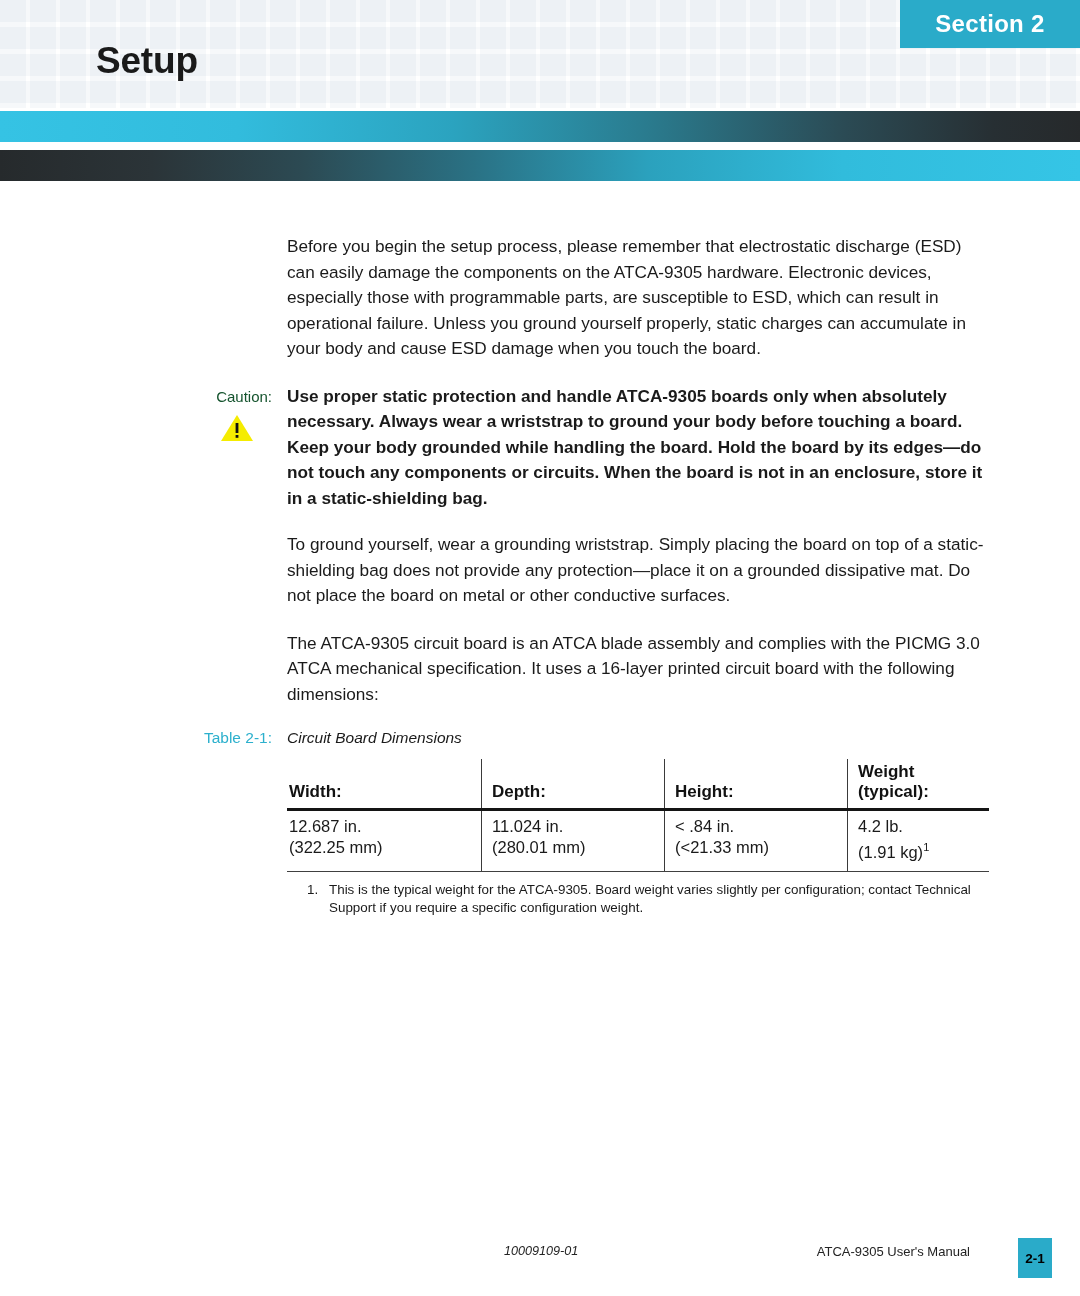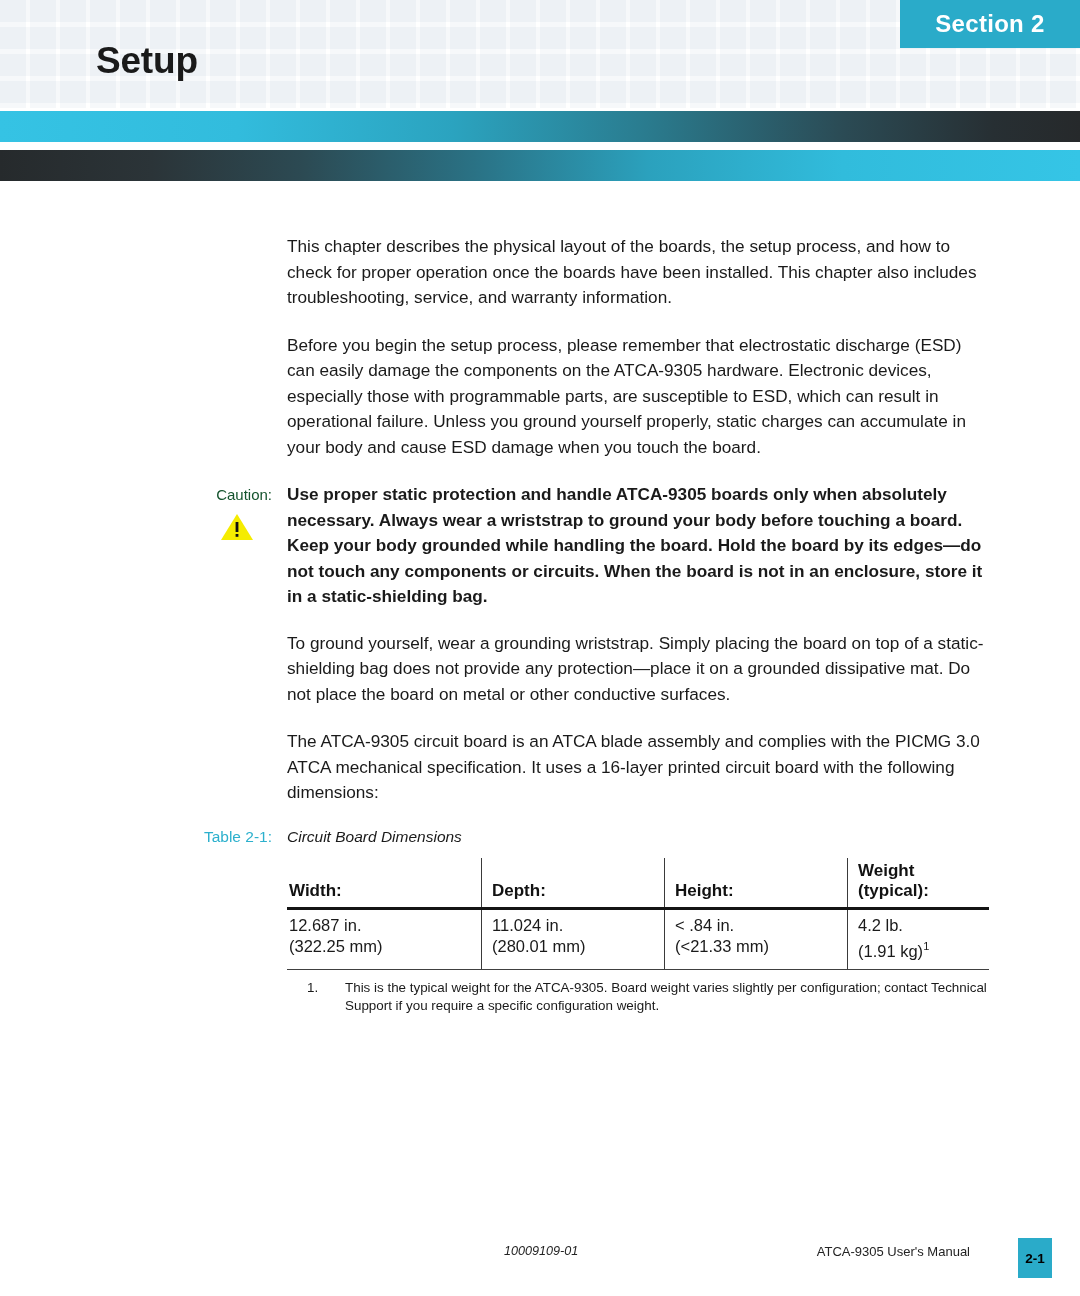--- a/index.html
+++ b/index.html
@@ -209,21 +209,21 @@
     margin-left: 307px;
     width: 680px;
     margin-top: 9px;
     margin-bottom: 26px;
     font-size: 13.4px;
     line-height: 18px;
     color: #1a1a1a;
     display: flex;
   }
   .footnote-num { width: 22px; flex: none; }
-  .footnote-text { flex: 1; margin-left: 16px; }
+  .footnote-text { flex: 1; }
 
   
   .page-footer {
     position: absolute;
     left: 0;
     bottom: 28px;
     width: 1080px;
     height: 30px;
   }
   .footer-docid {
@@ -262,23 +262,20 @@
 <div class="page-header">
   <div class="header-grid"></div>
   <div class="section-badge">Section 2</div>
   <div class="chapter-title">Setup</div>
   <div class="bar-light"></div>
   <div class="bar-dark"></div>
 </div>
 
 <div class="content">
 
-  <div class="body-block">
-    <p class="body-text">This chapter describes the physical layout of the boards, the setup process, and how to check for proper operation once the boards have been installed. This chapter also includes troubleshooting, service, and warranty information.</p>
-  </div>
 
 
   <div class="body-block">
     <p class="body-text">Before you begin the setup process, please remember that electrostatic discharge (ESD) can easily damage the components on the ATCA-9305 hardware. Electronic devices, especially those with programmable parts, are susceptible to ESD, which can result in operational failure. Unless you ground yourself properly, static charges can accumulate in your body and cause ESD damage when you touch the board.</p>
   </div>
 
   <div class="caution-row">
     <div class="caution-gutter">
       <span class="caution-word">Caution:</span>
       <svg class="caution-icon" viewBox="0 0 34 30">

